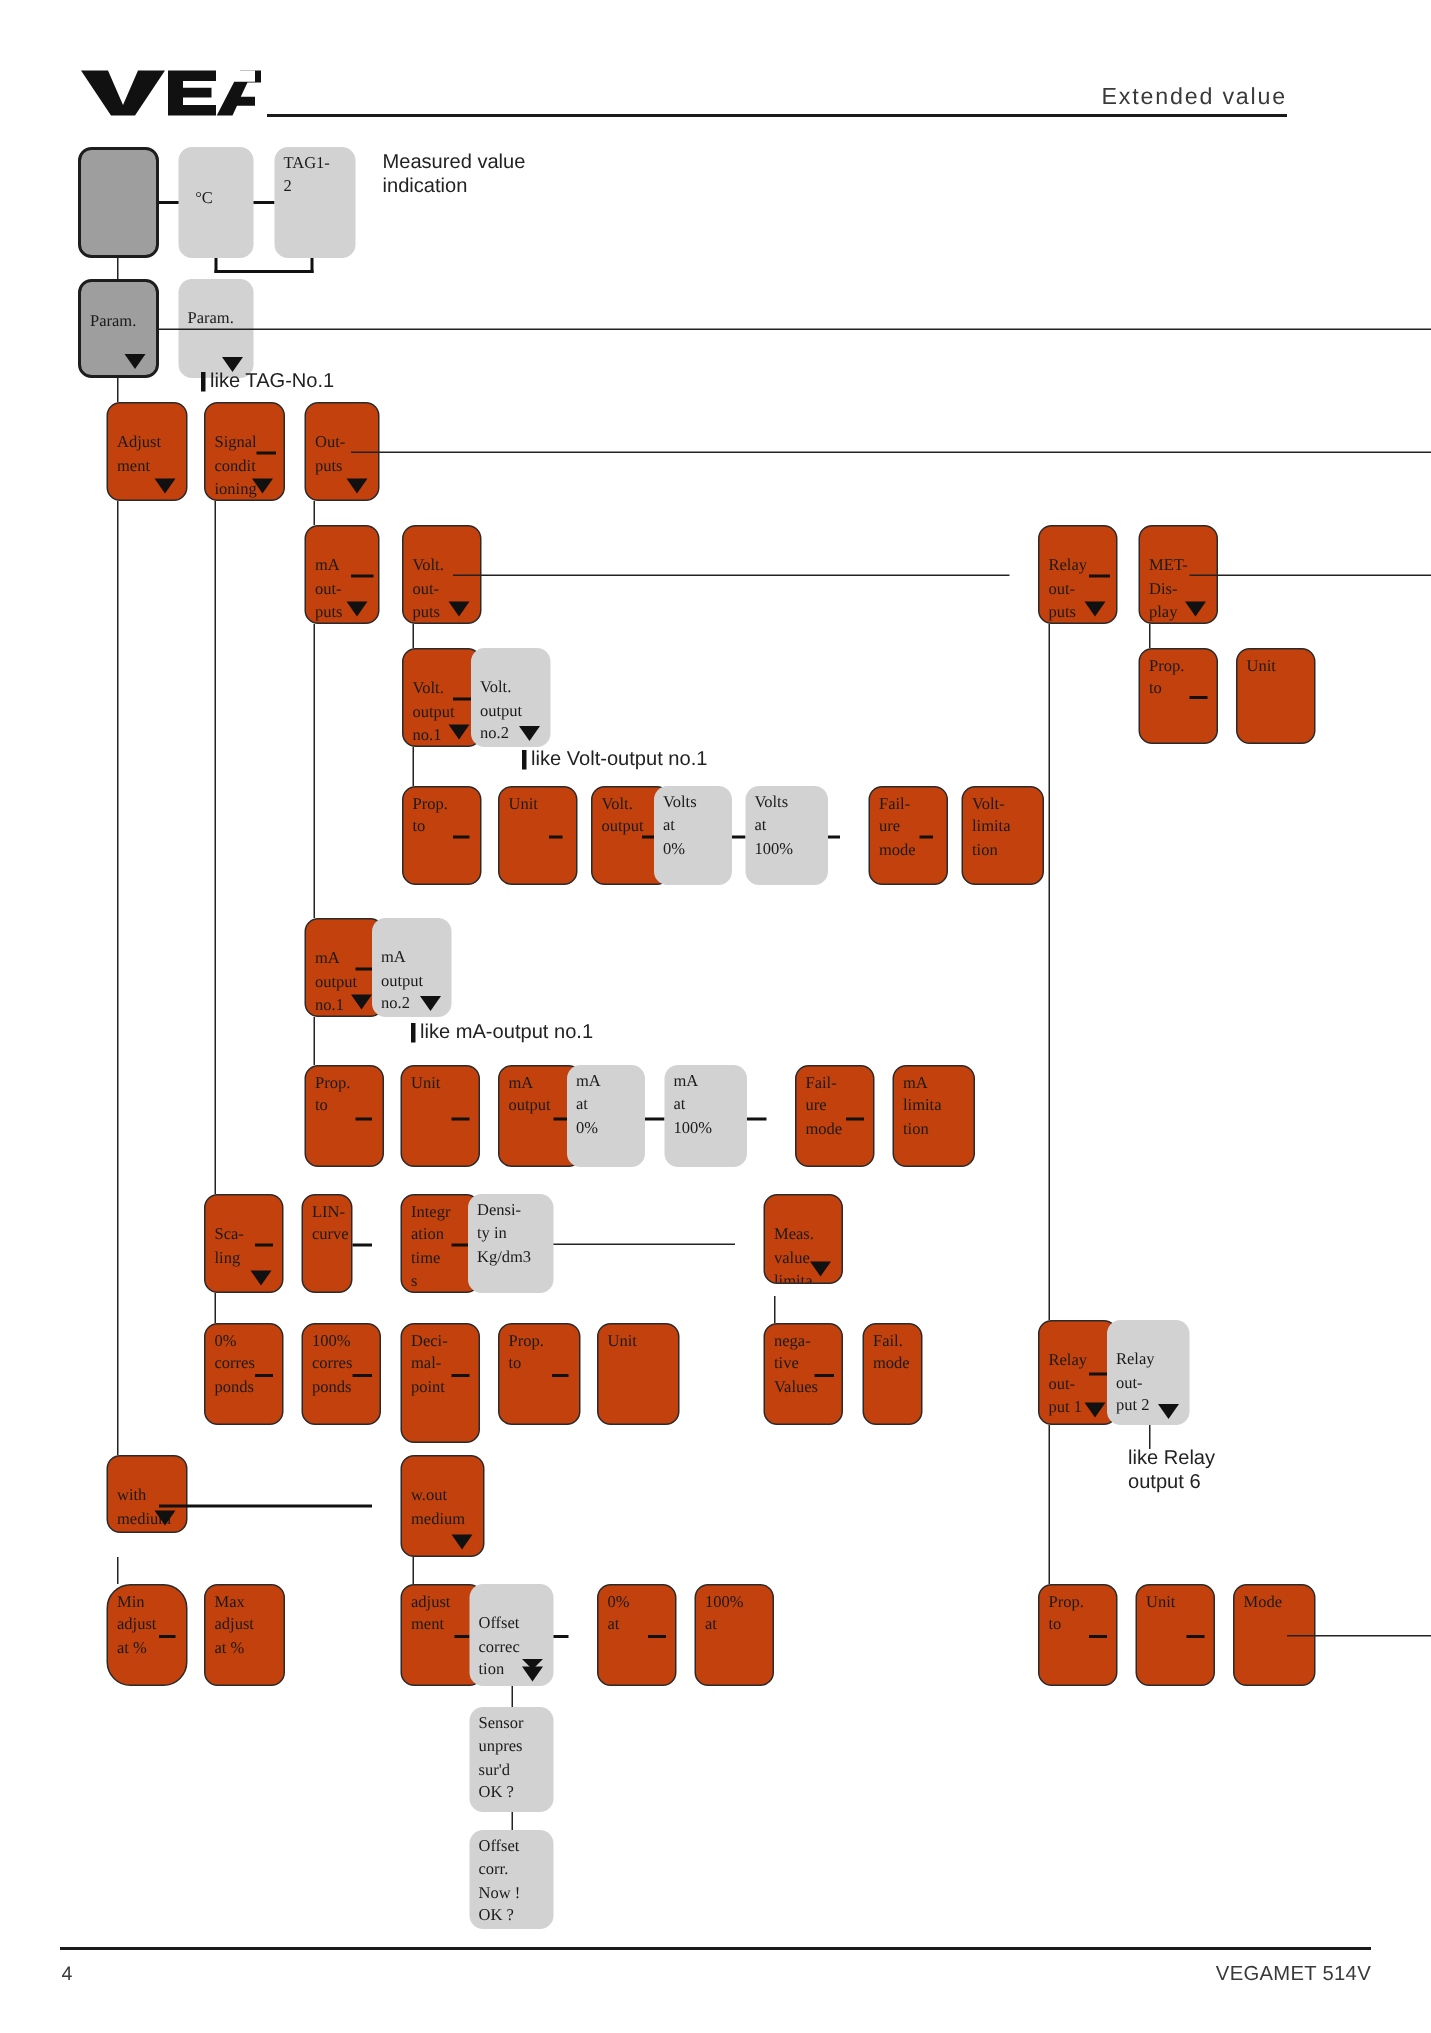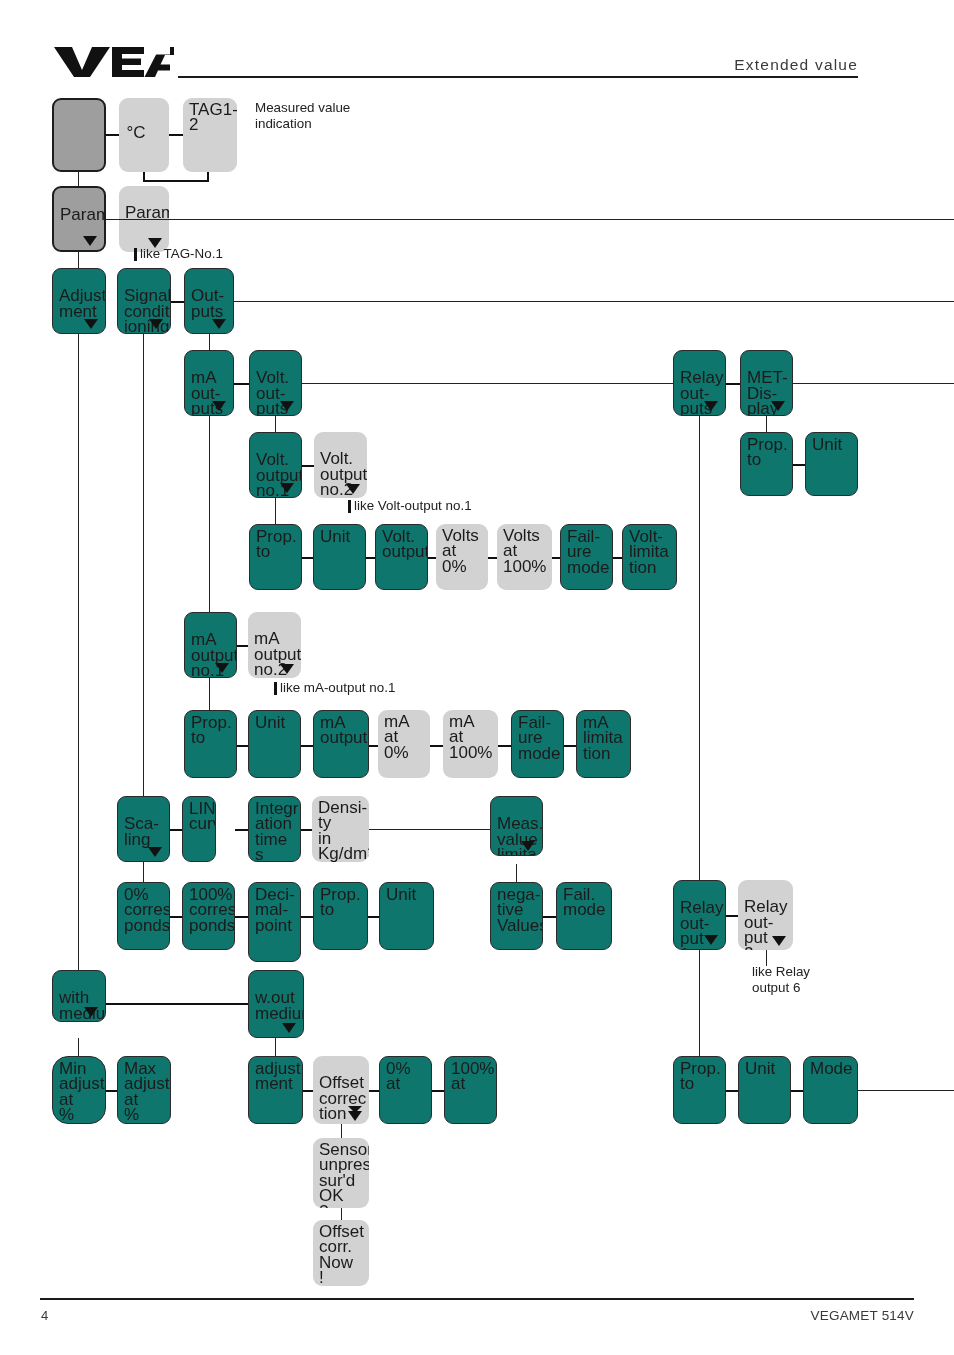--- a/index.html
+++ b/index.html
@@ -47,29 +47,30 @@
   .ln.h { height: 2.2px; }
   .ln.v { width: 2.2px; }
   .ln.thin { background: #222; }
   .ln.h.thin { height: 1.3px; }
   .ln.v.thin { width: 1.3px; }
 
   
   .box {
     position: absolute;
     border-radius: 9px;
-    font-size: 17px;
+    font-size: 11px;
     line-height: 15.4px;
     color: #1b1b1b;
     padding: 4px 22px 3px 6px;
     white-space: pre-line;
     overflow: hidden;
+    font-family: Liberation Serif, serif;
   }
   .box.dark   { background: #9e9e9e; border: 2px solid #1d1d1d; }
-  .box.mid    { background: #0f766e; border: 1.6px solid #2a2a2a; }
+  .box.mid    { background: #c2410c; border: 1.6px solid #2a2a2a; margin-left: 19px; }
   .box.light  { background: #d2d2d2; border: none; }
 
   .box .cap { display: block; }
   .box.center { text-align: center; }
   .box.rt { text-align: left; }
 
   
   .arrow {
     position: absolute; right: 7px; bottom: 4px;
     width: 0; height: 0;
@@ -333,21 +334,21 @@
   <div class="ln h" style="left:301px; top:916px; width:12px;"></div>
   <div class="box mid" style="left:313px; top:882px; width:55px; height:68px;">Prop.
 to</div>
   <div class="ln h" style="left:368px; top:916px; width:11px;"></div>
   <div class="box mid" style="left:379px; top:882px; width:55px; height:68px;">Unit</div>
 
   <div class="box mid" style="left:490px; top:882px; width:53px; height:68px;">nega-
 tive
 Values</div>
   <div class="ln h" style="left:543px; top:916px; width:13px;"></div>
-  <div class="box mid" style="left:556px; top:882px; width:56px; height:68px;">Fail.
+  <div class="box mid" style="left:556px; top:882px; width:40px; height:68px;">Fail.
 mode</div>
 
   <div class="box mid" style="left:673px; top:880px; width:53px; height:70px;">
     <span class="cap">Relay
 out-
 put 1</span>
     <span class="arrow"></span>
   </div>
   <div class="ln h" style="left:726px; top:915px; width:12px;"></div>
   <div class="box light" style="left:738px; top:880px; width:55px; height:70px;">

